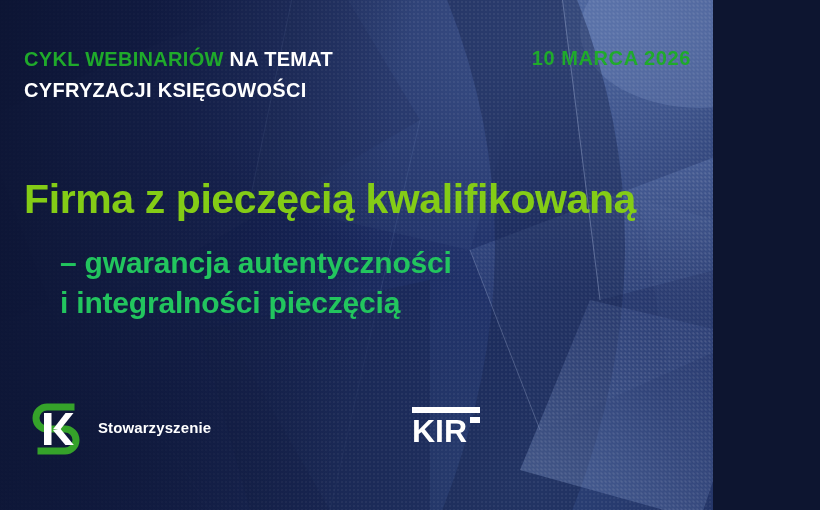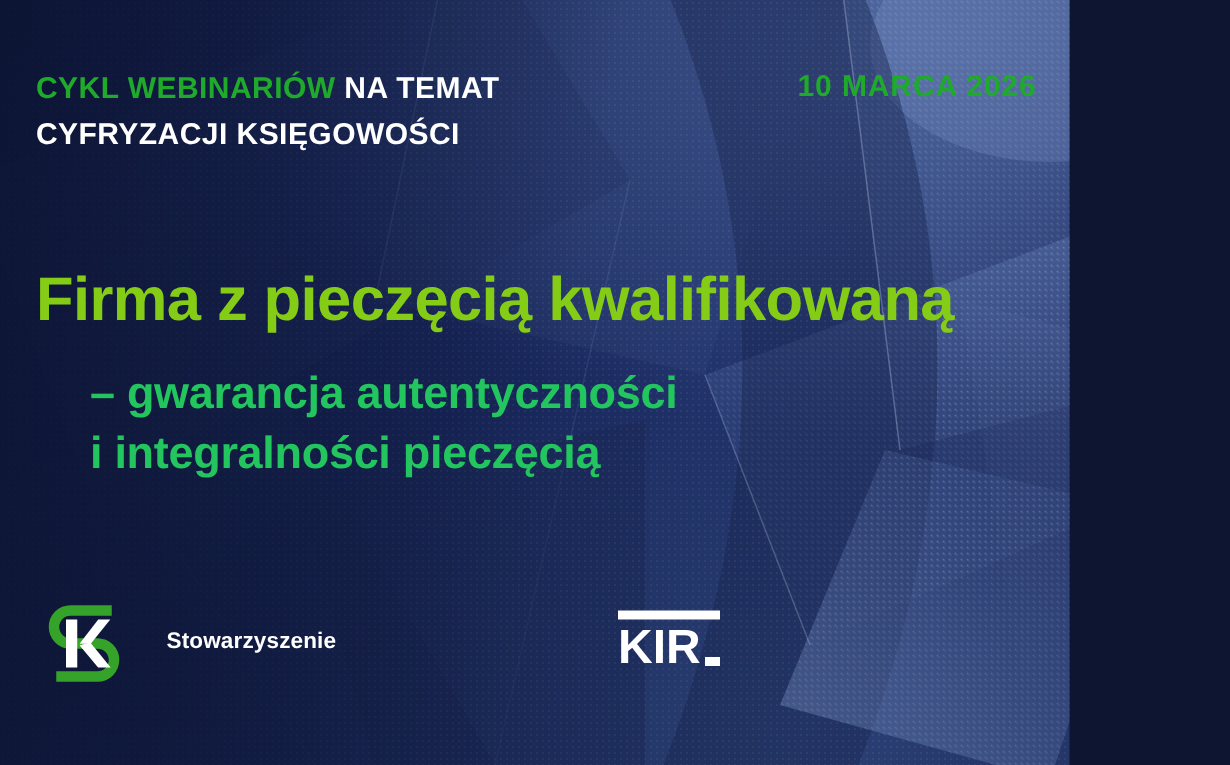--- a/index.html
+++ b/index.html
@@ -99,21 +99,21 @@
     margin-left: 36px;
   }
 
   
   .skwp {
     position: absolute;
     left: 27px;
     top: 398px;
     display: flex;
     align-items: center;
-    gap: 26px;
+    gap: 13px;
   }
   .skwp-text {
     font-size: 15px;
     font-weight: 700;
     color: #ffffff;
     line-height: 1.42;
     letter-spacing: .1px;
   }
 
   
@@ -123,21 +123,20 @@
     top: 407px;
   }
   .kir-bar {
     width: 68px;
     height: 6px;
     background: #ffffff;
     margin-bottom: 4px;
   }
   .kir-row {
     display: flex;
-    align-items: flex-end;
   }
   .kir-word {
     font-size: 32px;
     font-weight: 700;
     color: #ffffff;
     letter-spacing: 0px;
     line-height: .92;
   }
   .kir-dot {
     width: 10px;

